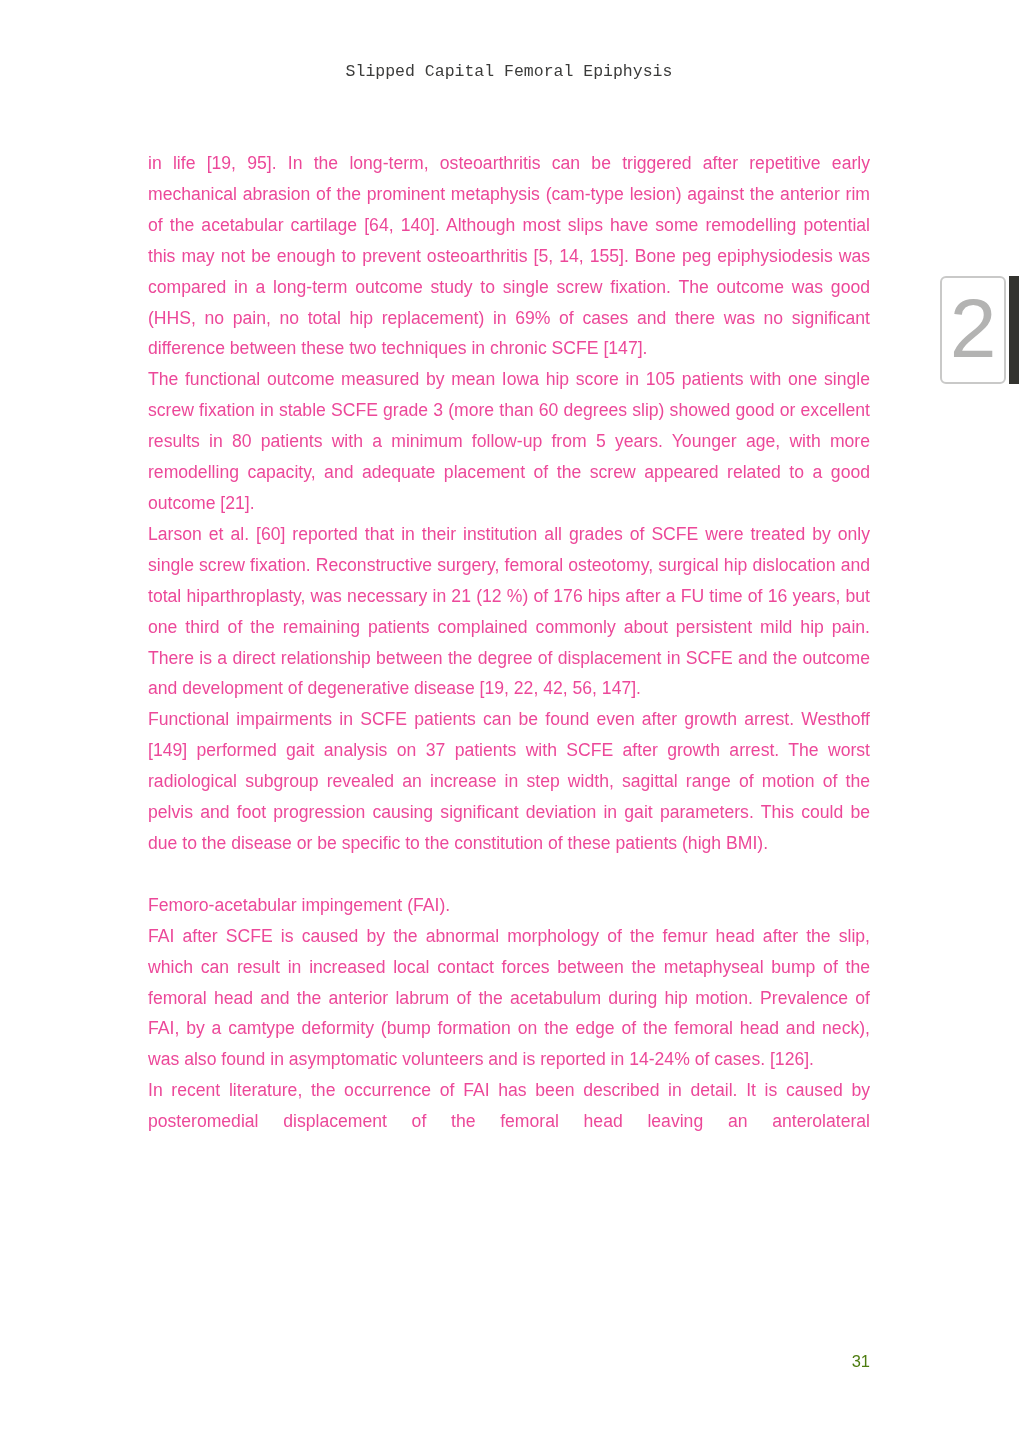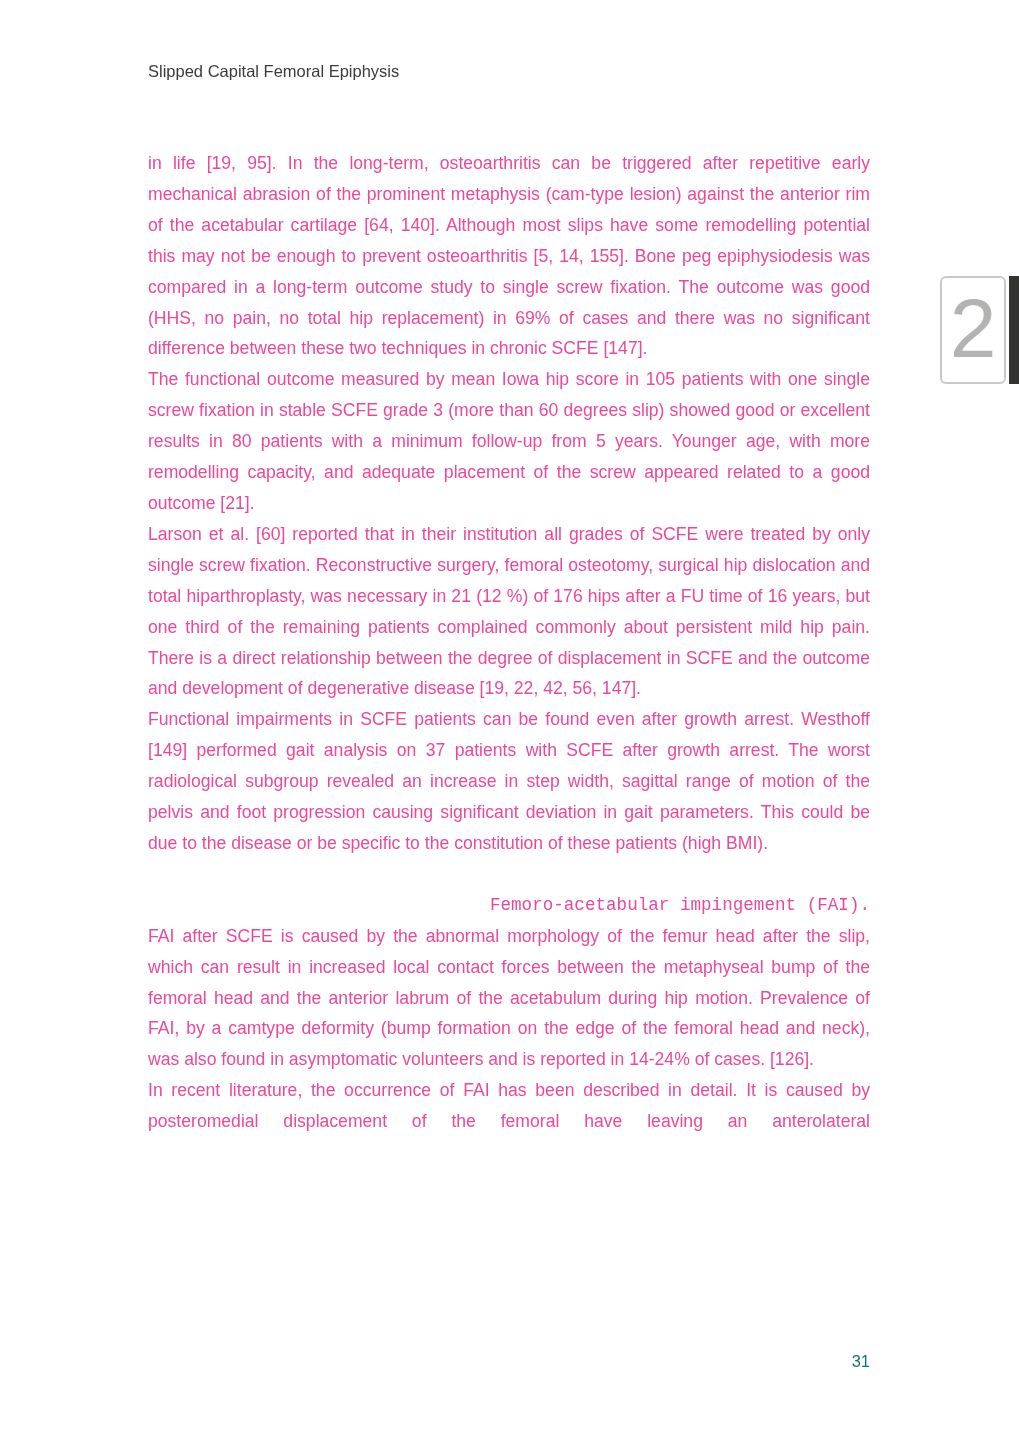--- a/index.html
+++ b/index.html
@@ -15,23 +15,24 @@
     color: #3b3b3a;
     overflow: hidden;
   }
 
   
   .running-header {
     position: absolute;
     top: 62px;
     left: 148px;
     width: 722px;
-    text-align: left;
+    text-align: center;
     font-size: 16.5px;
     color: #3b3b3a;
+    font-family: Liberation Mono, monospace;
   }
 
   
   .chapter-tab {
     position: absolute;
     top: 276px;
     right: 0;
     height: 108px;
     display: flex;
     align-items: stretch;
@@ -67,36 +68,35 @@
     line-height: 30.9px;
     text-align: justify;
     color: #ec4899;
   }
   .text-block p {
     margin: 0;
     padding: 0;
   }
   .section-heading {
     margin-top: 31px !important;
-    text-align: right;
-    font-family: Liberation Mono, monospace;
+    text-align: left;
   }
   p.continues {
     text-align-last: justify;
   }
 
   
   .page-number {
     position: absolute;
     top: 1352px;
     left: 148px;
     width: 722px;
     text-align: right;
     font-size: 16.5px;
-    color: #0f766e;
+    color: #4d7c0f;
   }
 </style>
 </head>
 <body>
 
 <div class="running-header">Slipped Capital Femoral Epiphysis</div>
 
 <div class="chapter-tab">
   <div class="chapter-box">
     <span class="chapter-num">2</span>
@@ -106,16 +106,16 @@
 
 <div class="text-block">
   <p>in life [19, 95]. In the long-term, osteoarthritis can be triggered after repetitive early mechanical abrasion of the prominent metaphysis (cam-type lesion) against the anterior rim of the acetabular cartilage [64, 140]. Although most slips have some remodelling potential this may not be enough to prevent osteoarthritis [5, 14, 155]. Bone peg epiphysiodesis was compared in a long-term outcome study to single screw fixation. The outcome was good (HHS, no pain, no total hip replacement) in 69% of cases and there was no significant difference between these two techniques in chronic SCFE [147].</p>
   <p>The functional outcome measured by mean Iowa hip score in 105 patients with one single screw fixation in stable SCFE grade 3 (more than 60 degrees slip) showed good or excellent results in 80 patients with a minimum follow-up from 5 years. Younger age, with more remodelling capacity, and adequate placement of the screw appeared related to a good outcome [21].</p>
   <p>Larson et al. [60] reported that in their institution all grades of SCFE were treated by only single screw fixation. Reconstructive surgery, femoral osteotomy, surgical hip dislocation and total hiparthroplasty, was necessary in 21 (12 %) of 176 hips after a FU time of 16 years, but one third of the remaining patients complained commonly about persistent mild hip pain. There is a direct relationship between the degree of displacement in SCFE and the outcome and development of degenerative disease [19, 22, 42, 56, 147].</p>
   <p>Functional impairments in SCFE patients can be found even after growth arrest. Westhoff [149] performed gait analysis on 37 patients with SCFE after growth arrest. The worst radiological subgroup revealed an increase in step width, sagittal range of motion of the pelvis and foot progression causing significant deviation in gait parameters. This could be due to the disease or be specific to the constitution of these patients (high BMI).</p>
 
   <p class="section-heading">Femoro-acetabular impingement (FAI).</p>
 
   <p>FAI after SCFE is caused by the abnormal morphology of the femur head after the slip, which can result in increased local contact forces between the metaphyseal bump of the femoral head and the anterior labrum of the acetabulum during hip motion. Prevalence of FAI, by a camtype deformity (bump formation on the edge of the femoral head and neck), was also found in asymptomatic volunteers and is reported in 14-24% of cases. [126].</p>
-  <p class="continues">In recent literature, the occurrence of FAI has been described in detail. It is caused by posteromedial displacement of the femoral have leaving an anterolateral</p>
+  <p class="continues">In recent literature, the occurrence of FAI has been described in detail. It is caused by posteromedial displacement of the femoral head leaving an anterolateral</p>
 </div>
 
 <div class="page-number">31</div>
 
 </body></html>

